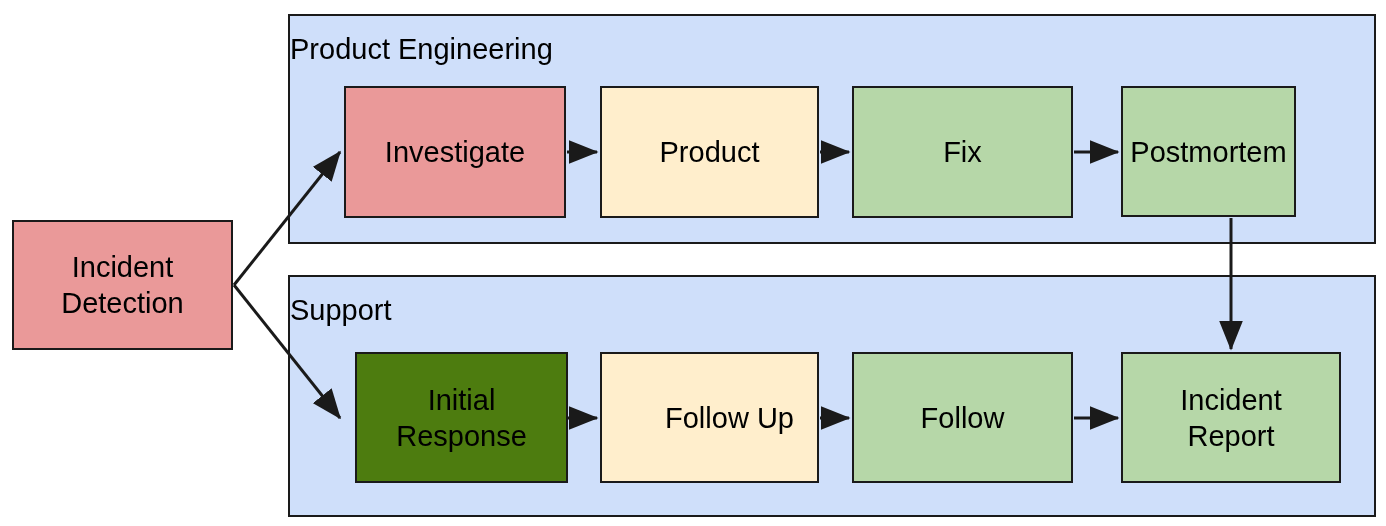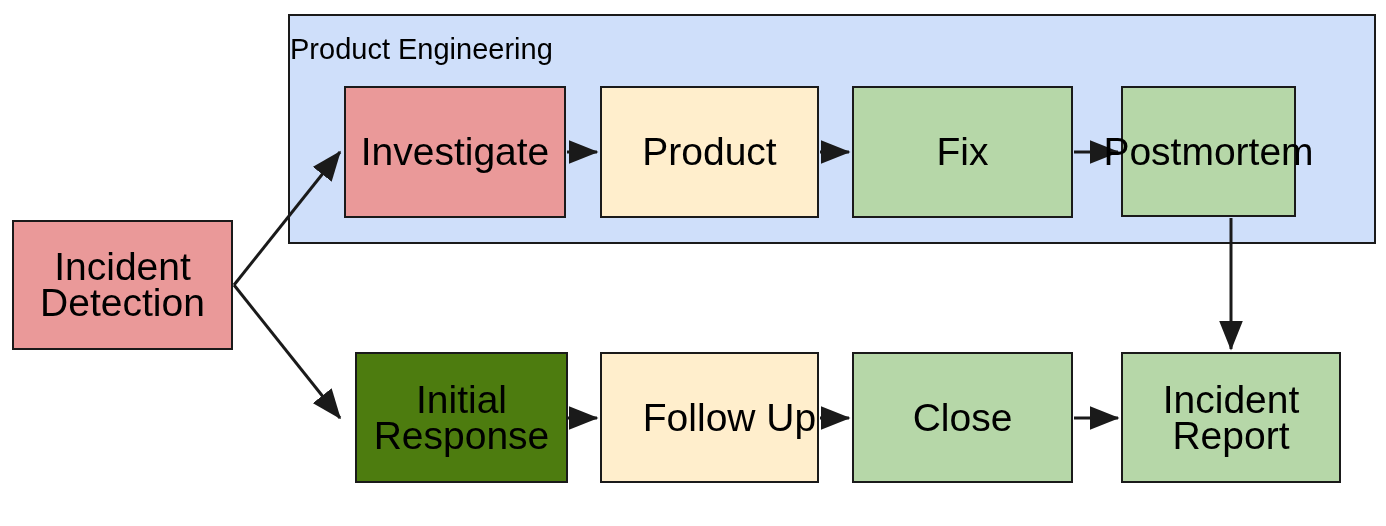--- a/index.html
+++ b/index.html
@@ -39,38 +39,41 @@
     white-space: nowrap;
   }
   .node {
     position: absolute;
     box-sizing: border-box;
     border: 2px solid #1a1a1a;
     display: flex;
     align-items: center;
     justify-content: center;
     text-align: center;
-    font-size: 39px;
+    font-size: 29px;
     line-height: 36px;
     color: #000000;
   }
   .node span { display: block; white-space: pre-line; }
   .fill-red    { background: #ea9999; }
   .fill-yellow { background: #ffeecc; }
   .fill-green  { background: #b6d7a8; }
 </style>
 </head>
 <body>
 
 <div id="canvas">
 
   <div class="pool" id="pool-product-engineering" style="left: 288px; top: 14px; width: 1088px; height: 230px; background: rgb(207, 223, 250); border-color: rgb(26, 26, 26);">
     <div class="pool-title" style="top: 16px;">Product Engineering</div>
   </div>
 
+  <div class="pool" id="pool-support" style="left: 288px; top: 275px; width: 1088px; height: 242px; background: rgb(207, 223, 250); border-color: rgb(26, 26, 26);">
+    <div class="pool-title" style="top: 16px;">Support</div>
+  </div>
 
   <svg id="svg-layer" viewBox="0 0 1386 526">
     <defs>
       <marker id="arrowhead" markerWidth="10" markerHeight="8" refX="9.5" refY="4" orient="auto" markerUnits="strokeWidth">
         <path d="M0,0 L10,4 L0,8 z" fill="#1a1a1a"></path>
       </marker>
     </defs>
 
     <g stroke="#1a1a1a" stroke-width="3" fill="none" marker-end="url(#arrowhead)">
       <line x1="234" y1="285" x2="340" y2="152"></line>
@@ -112,21 +115,21 @@
   <div class="node fill-red" id="node-initial-response" style="left: 355px; top: 352px; width: 213px; height: 131px; background: #4d7c0f; border-color: rgb(26, 26, 26);">
     <span>Initial
 Response</span>
   </div>
 
   <div class="node fill-yellow" id="node-follow-up" style="left: 600px; top: 352px; width: 219px; height: 131px; background: rgb(255, 238, 204); border-color: rgb(26, 26, 26); padding-left: 40px;">
     <span>Follow Up</span>
   </div>
 
   <div class="node fill-green" id="node-close" style="left: 852px; top: 352px; width: 221px; height: 131px; background: rgb(182, 215, 168); border-color: rgb(26, 26, 26);">
-    <span>Close</span>
+    <span>Follow</span>
   </div>
 
   <div class="node fill-green" id="node-incident-report" style="left: 1121px; top: 352px; width: 220px; height: 131px; background: rgb(182, 215, 168); border-color: rgb(26, 26, 26);">
     <span>Incident
 Report</span>
   </div>
 
 </div>
 
 </body></html>

